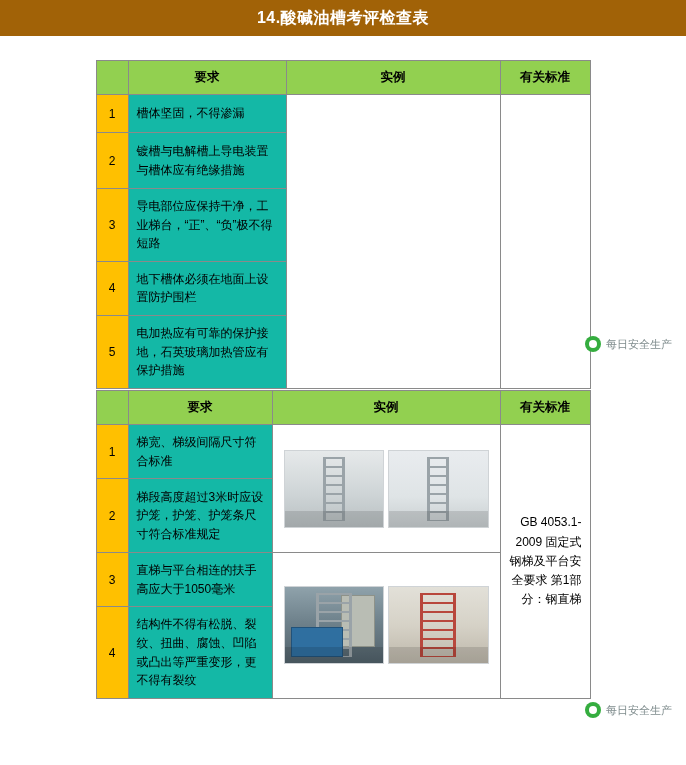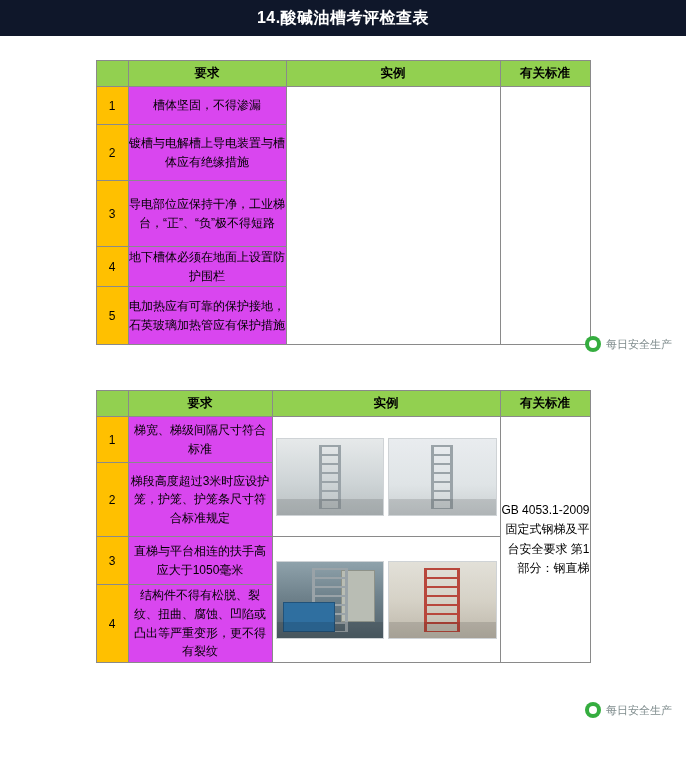--- a/index.html
+++ b/index.html
@@ -14,21 +14,21 @@
     width: 686px;
     min-height: 765px;
     position: relative;
     background: #ffffff;
   }
 
   
   .section-header {
     width: 100%;
     height: 36px;
-    background: #0f172a;
+    background: #a16207;
     color: #ffffff;
     font-size: 16px;
     font-weight: bold;
     display: flex;
     align-items: center;
     justify-content: center;
     letter-spacing: 0.5px;
   }
   .section-header.second { margin-top: 0; }
 
@@ -41,45 +41,45 @@
 
   
   table.checklist {
     border-collapse: collapse;
     margin: 0 auto;
     table-layout: fixed;
   }
   table.checklist td, table.checklist th {
     border: 1px solid #8a8a8a;
     vertical-align: middle;
-    padding: 0;
+    padding: 8px;
   }
   .th-cell {
     background: #92d050;
     color: #000000;
     font-size: 12.5px;
     font-weight: bold;
     text-align: center;
     height: 26px;
   }
   .th-cell.blank { background: #92d050; }
   .idx-cell {
     background: #ffc000;
     color: #000000;
     font-size: 12px;
     text-align: center;
     width: 32px;
   }
   .req-cell {
-    background: #d946ef;
+    background: #14b8a6;
     color: #000000;
     font-size: 12px;
     line-height: 1.55;
     padding: 5px 7px;
-    text-align: center;
+    text-align: left;
   }
   .example-cell, .std-cell {
     background: #ffffff;
     font-size: 12px;
     color: #000000;
     padding: 4px 6px;
     text-align: right;
     vertical-align: top;
   }
   .std-cell.text {

